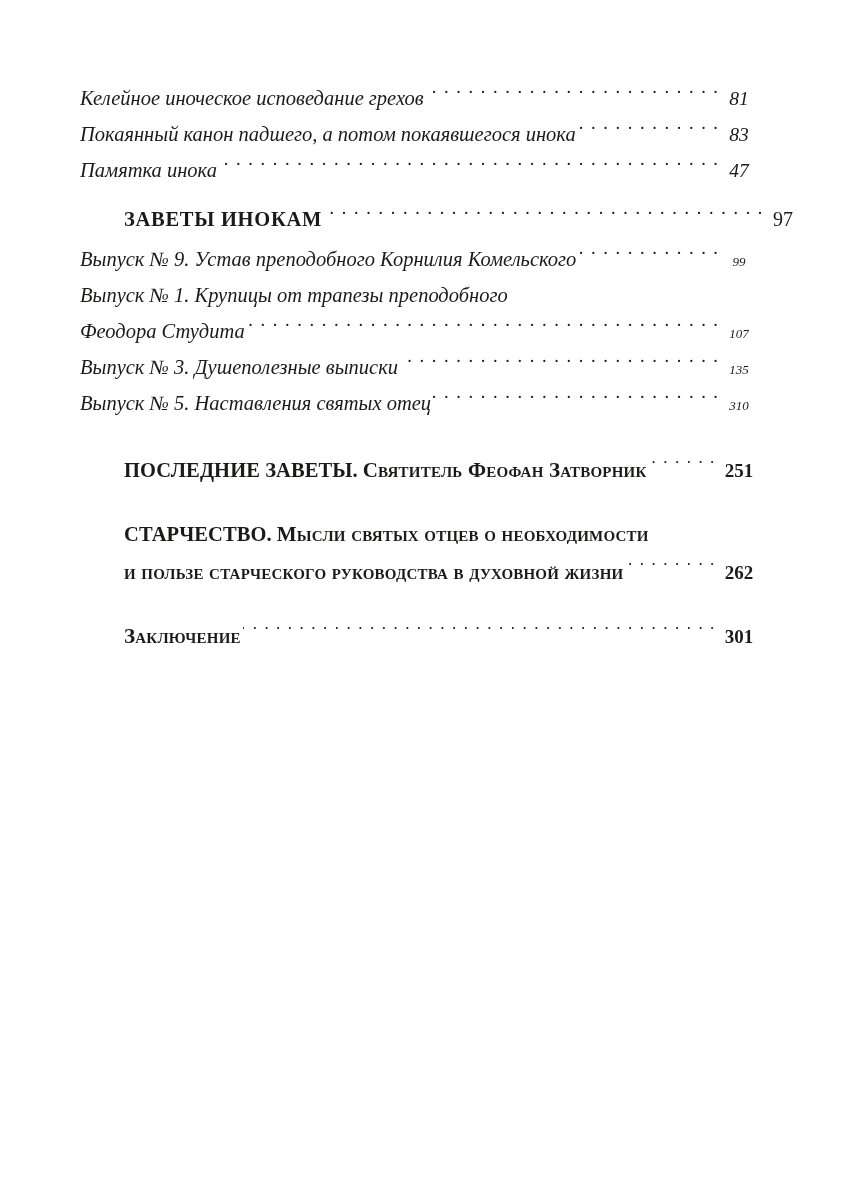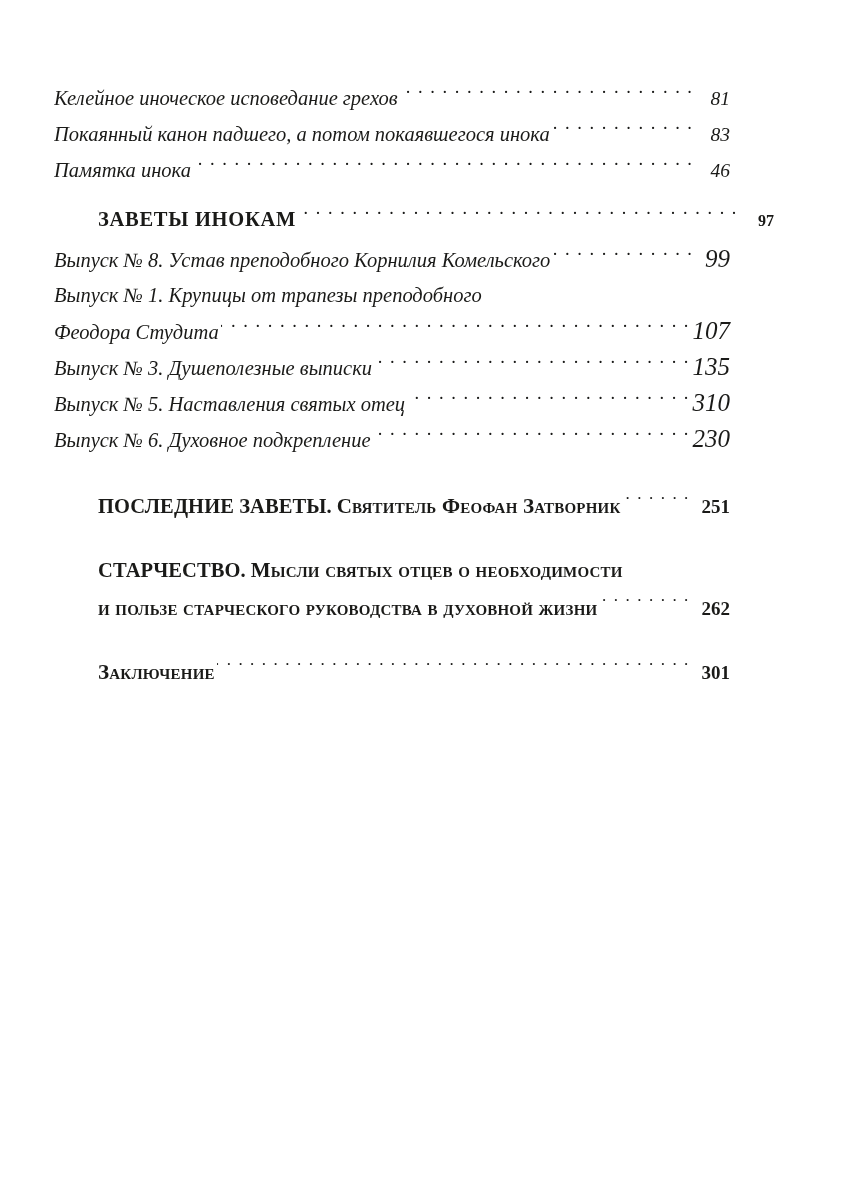--- a/index.html
+++ b/index.html
@@ -16,21 +16,21 @@
     background: #ffffff;
     margin: 0 auto;
     overflow: hidden;
     font-family: "Liberation Serif", "DejaVu Serif", serif;
     color: #1a1a18;
     -webkit-font-smoothing: antialiased;
   }
 
   .toc {
     position: absolute;
-    left: 54px;
+    left: 80px;
     top: 80px;
     width: 676px;
   }
 
   
   .row {
     display: flex;
     align-items: baseline;
     width: 100%;
     white-space: nowrap;
@@ -55,21 +55,21 @@
     position: absolute;
     right: 0;
     bottom: 0;
     letter-spacing: 0.09em;
     white-space: nowrap;
     color: #1a1a18;
   }
 
   .row .pageno {
     flex: 0 0 auto;
-    text-align: right;
+    text-align: center;
     min-width: 34px;
   }
 
   
   .grp-italic .row {
     font-style: italic;
     font-size: 20.5px;
     line-height: 36px;
     height: 36px;
   }
@@ -86,34 +86,34 @@
     letter-spacing: 0.035em;
     padding-left: 44px;
     margin-top: 13px;
   }
   .row-sectionhead .leader::before {
     font-size: 18px;
     font-weight: normal;
     letter-spacing: 0.09em;
   }
   .row-sectionhead .pageno {
-    font-weight: bold;
-    font-size: 16px;
+    font-weight: normal;
+    font-size: 20px;
     letter-spacing: 0;
   }
 
   
   .grp-issues .row {
     font-style: italic;
     font-size: 20.5px;
     line-height: 36px;
     height: 36px;
   }
   .grp-issues .row .leader::before { font-size: 18px; }
-  .grp-issues .row .pageno { font-size: 25px; }
+  .grp-issues .row .pageno { font-size: 13px; }
 
   .row.no-leader .leader::before { content: ""; }
   .row.no-leader .pageno { visibility: hidden; }
 
   
   .grp-caps {
     margin-top: 30px;
     padding-left: 44px;
   }
 
@@ -172,36 +172,36 @@
 
       <div class="row">
         <span class="title">Покаянный канон падшего, а потом покаявшегося инока</span>
         <span class="leader"></span>
         <span class="pageno">83</span>
       </div>
 
       <div class="row">
         <span class="title">Памятка инока</span>
         <span class="leader"></span>
-        <span class="pageno">46</span>
+        <span class="pageno">47</span>
       </div>
 
 
     </div>
 
     <div class="row row-sectionhead">
       <span class="title">ЗАВЕТЫ ИНОКАМ</span>
       <span class="leader"></span>
       <span class="pageno">97</span>
     </div>
 
     <div class="grp-issues">
 
       <div class="row">
-        <span class="title">Выпуск № 8. Устав преподобного Корнилия Комельского</span>
+        <span class="title">Выпуск № 9. Устав преподобного Корнилия Комельского</span>
         <span class="leader"></span>
         <span class="pageno">99</span>
       </div>
 
       <div class="row no-leader">
         <span class="title">Выпуск № 1. Крупицы от трапезы преподобного</span>
         <span class="leader"></span>
         <span class="pageno"></span>
       </div>
 
@@ -217,25 +217,20 @@
         <span class="pageno">135</span>
       </div>
 
 
       <div class="row">
         <span class="title">Выпуск № 5. Наставления святых отец</span>
         <span class="leader"></span>
         <span class="pageno">310</span>
       </div>
 
-      <div class="row">
-        <span class="title">Выпуск № 6. Духовное подкрепление</span>
-        <span class="leader"></span>
-        <span class="pageno">230</span>
-      </div>
 
     </div>
 
     <div class="grp-caps">
 
       <div class="capsblock">
         <div class="row">
           <span class="title"><span class="allcaps">ПОСЛЕДНИЕ ЗАВЕТЫ.</span> <span class="smallcaps keepcase">Святитель Феофан Затворник</span></span>
           <span class="leader"></span>
           <span class="pageno">251</span>

